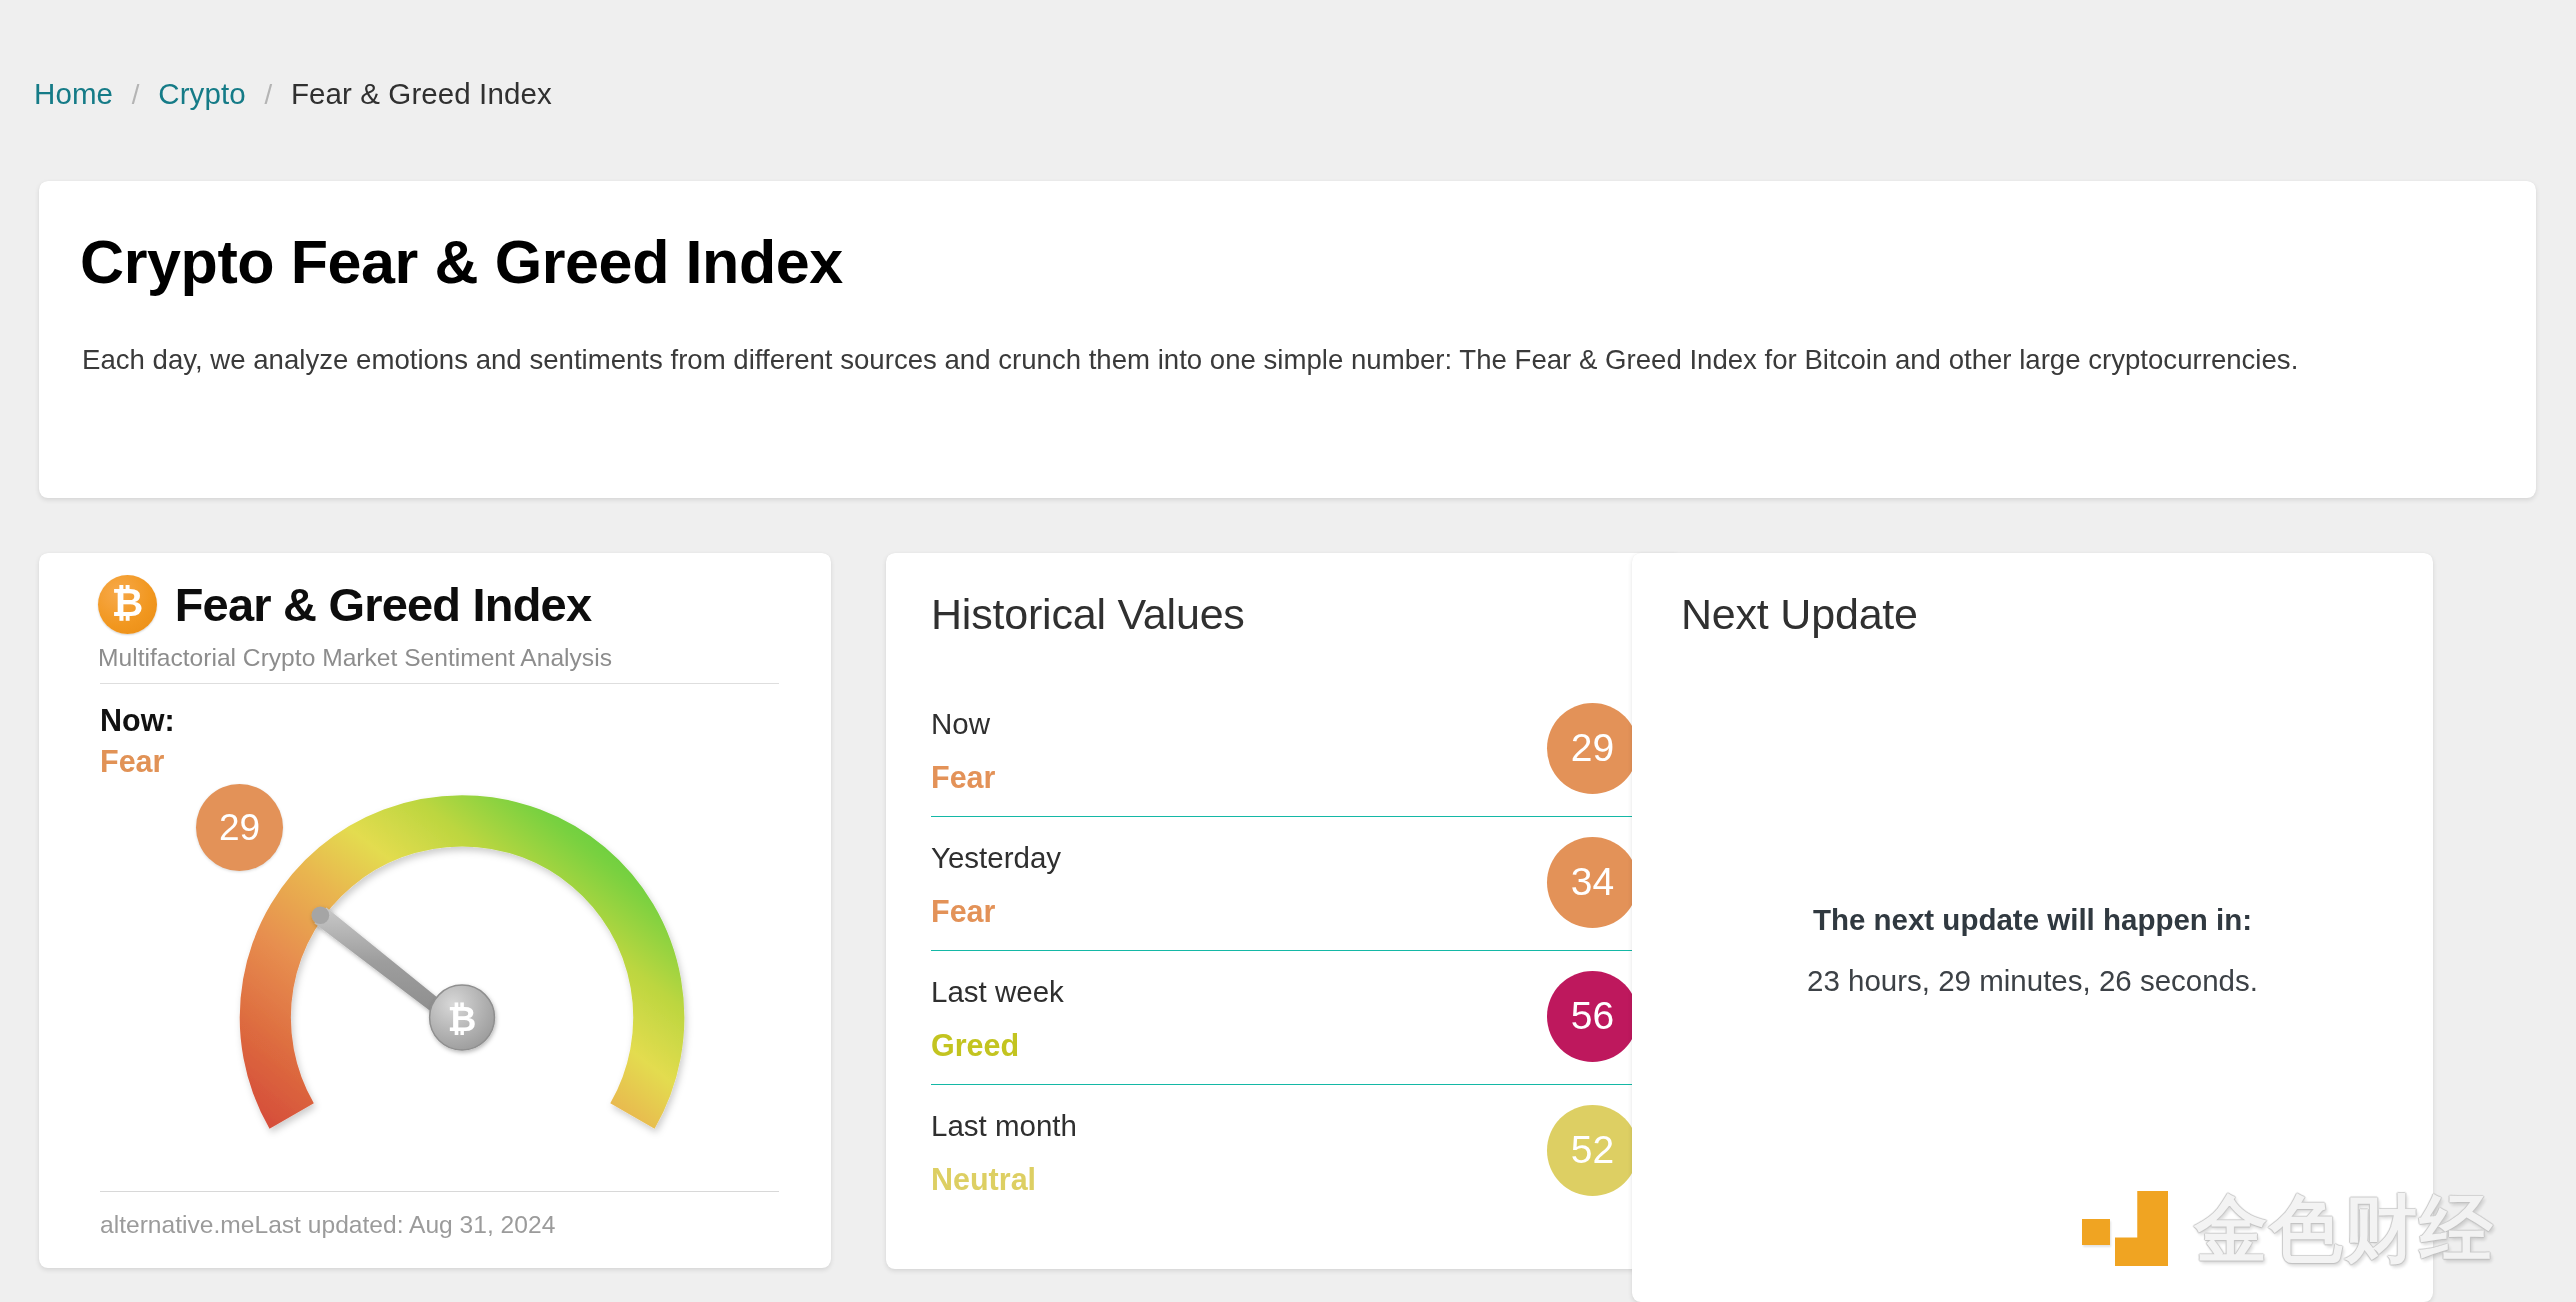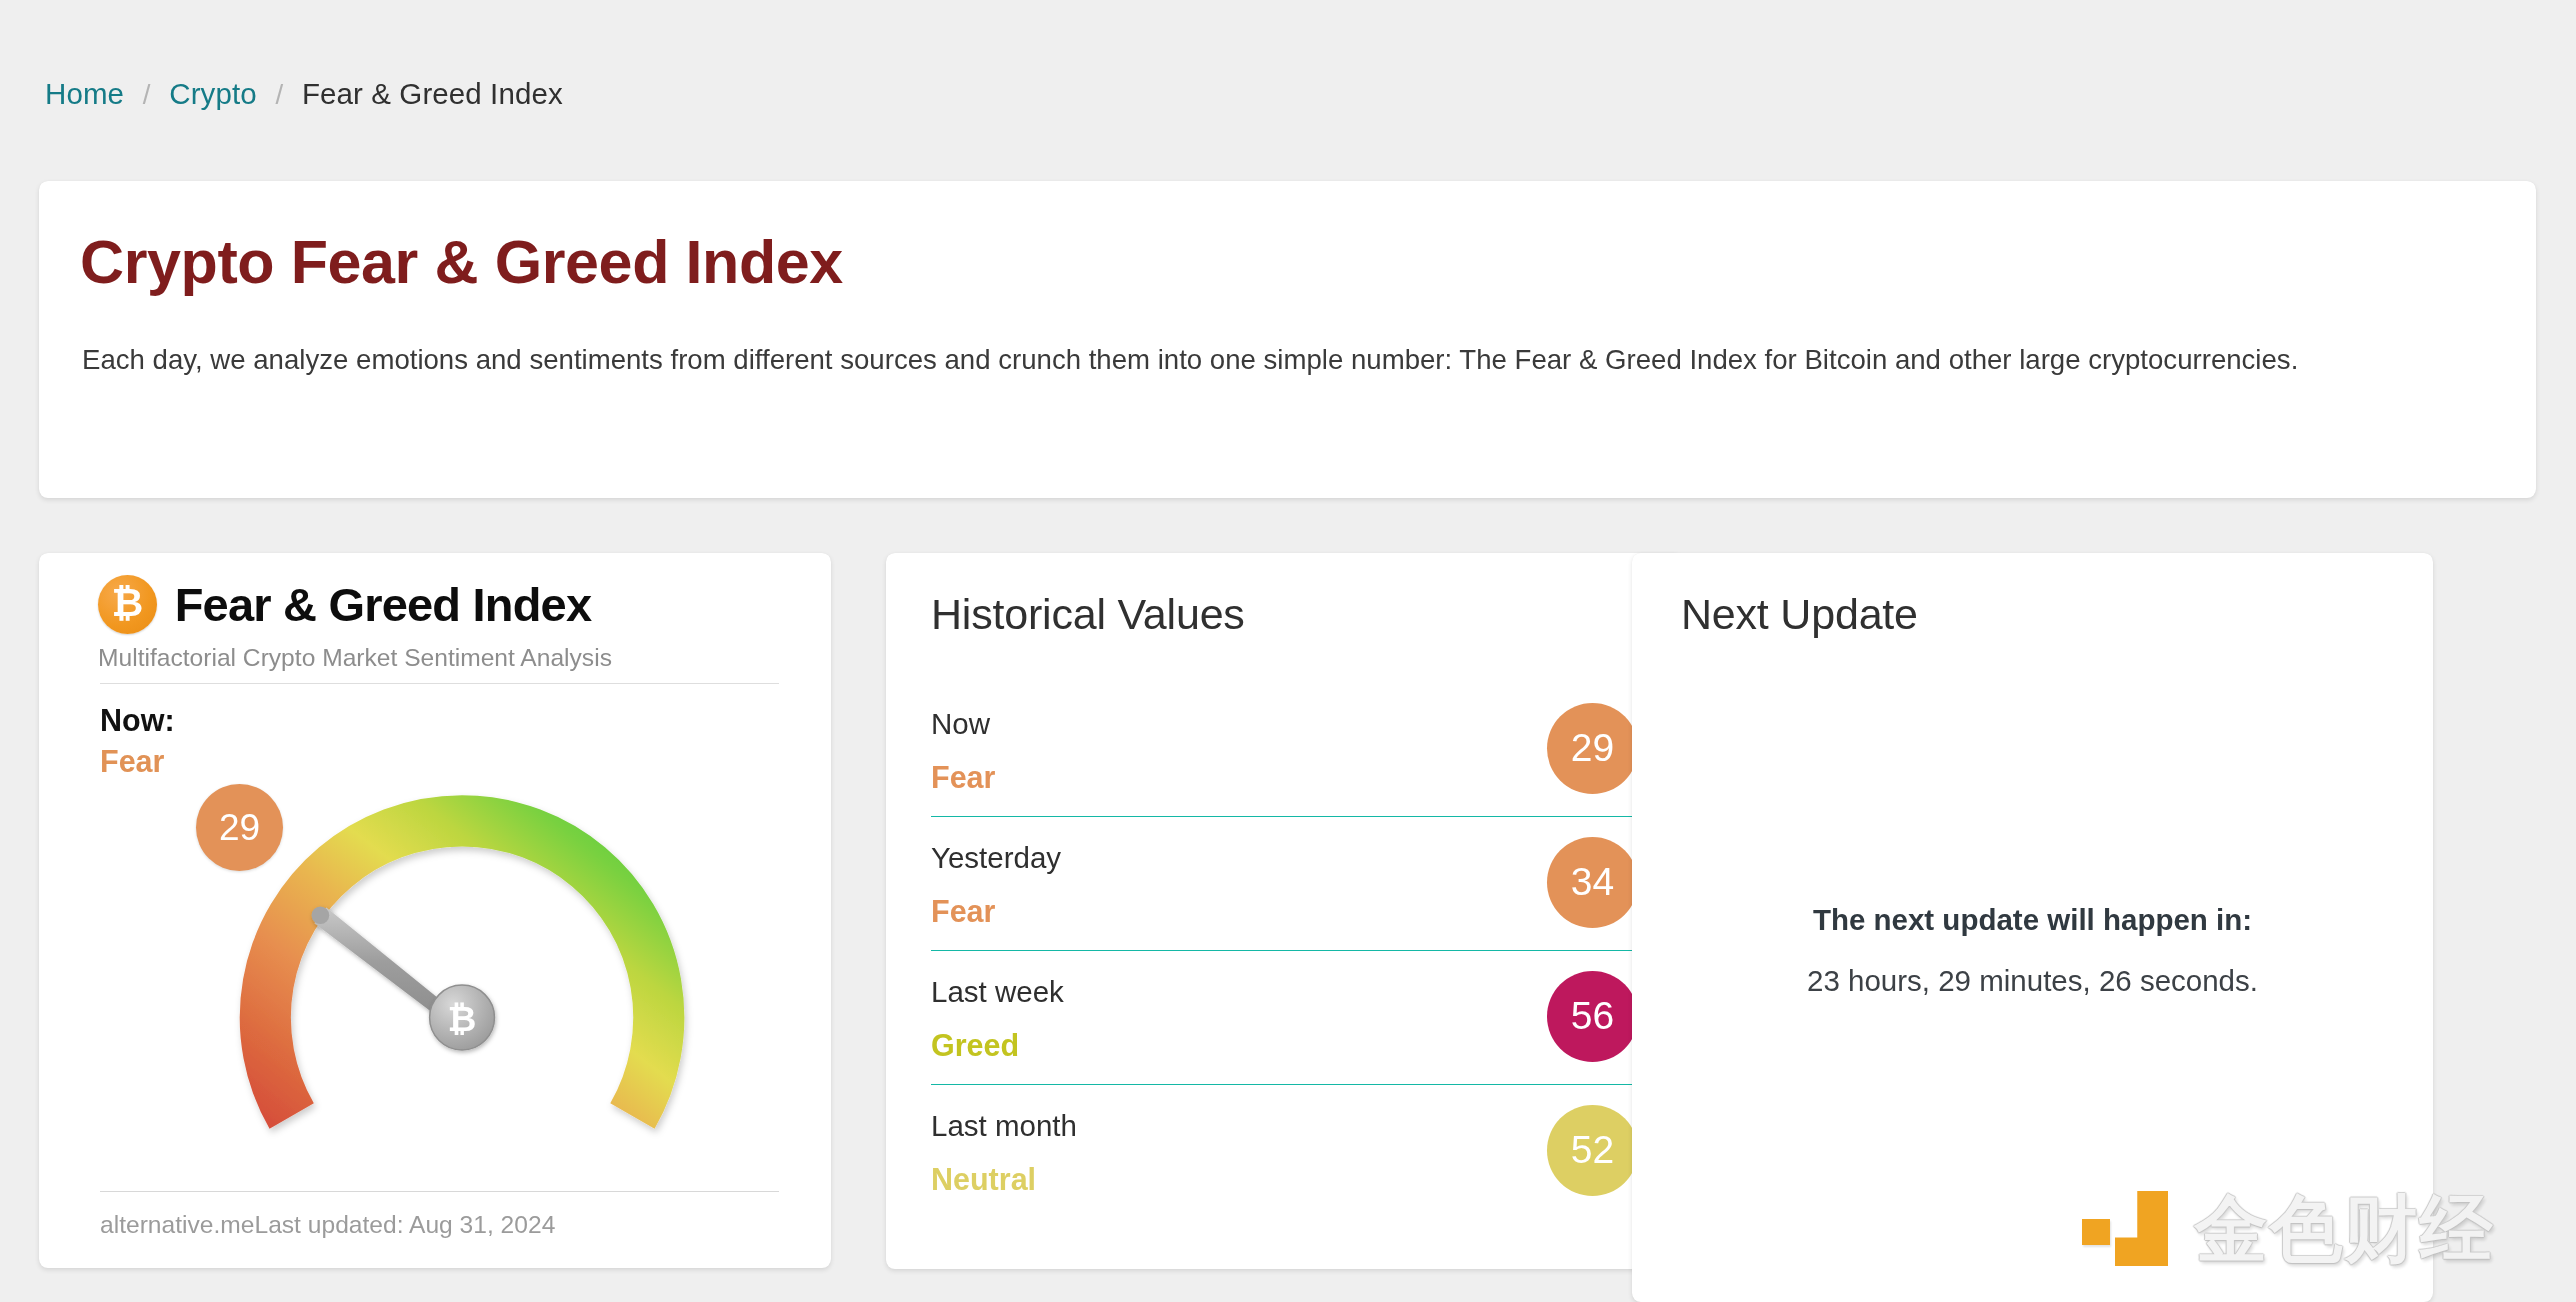--- a/index.html
+++ b/index.html
@@ -8,42 +8,42 @@
     height: 1302px;
     background: #efefef;
     font-family: "Liberation Sans", sans-serif;
     overflow: hidden;
   }
   body { position: relative; }
 
   
   .breadcrumb {
     position: absolute;
-    left: 45px; top: 77px;
+    left: 34px; top: 77px;
     display: flex; align-items: flex-end;
     font-size: 29.5px;
     letter-spacing: 0.1px;
   }
   .crumb-link { color: #157b87; }
   .crumb-current { color: #303030; }
   .crumb-sep { color: #b4b4b4; margin: 0 18.7px; font-size: 27.6px; }
 
   
   .card {
     position: absolute;
     background: #ffffff;
     border-radius: 8.9px;
     box-shadow: 0 2px 4.9px rgba(0,0,0,0.11), 0 0 1px rgba(0,0,0,0.06);
   }
 
   
   #intro-card { left: 39px; top: 181px; width: 2497px; height: 317px; }
   .intro-title {
     position: absolute; left: 41px; top: 46px;
-    font-size: 61px; font-weight: 600; color: #7f1d1d;
+    font-size: 61px; font-weight: 600; color: #000000;
     letter-spacing: -0.4px;
   }
   .intro-text {
     position: absolute; left: 43px; top: 153px; width: 2362px;
     font-size: 27.6px; line-height: 52px; color: #3a3a3a;
   }
 
   
   .card-heading {
     position: absolute;

